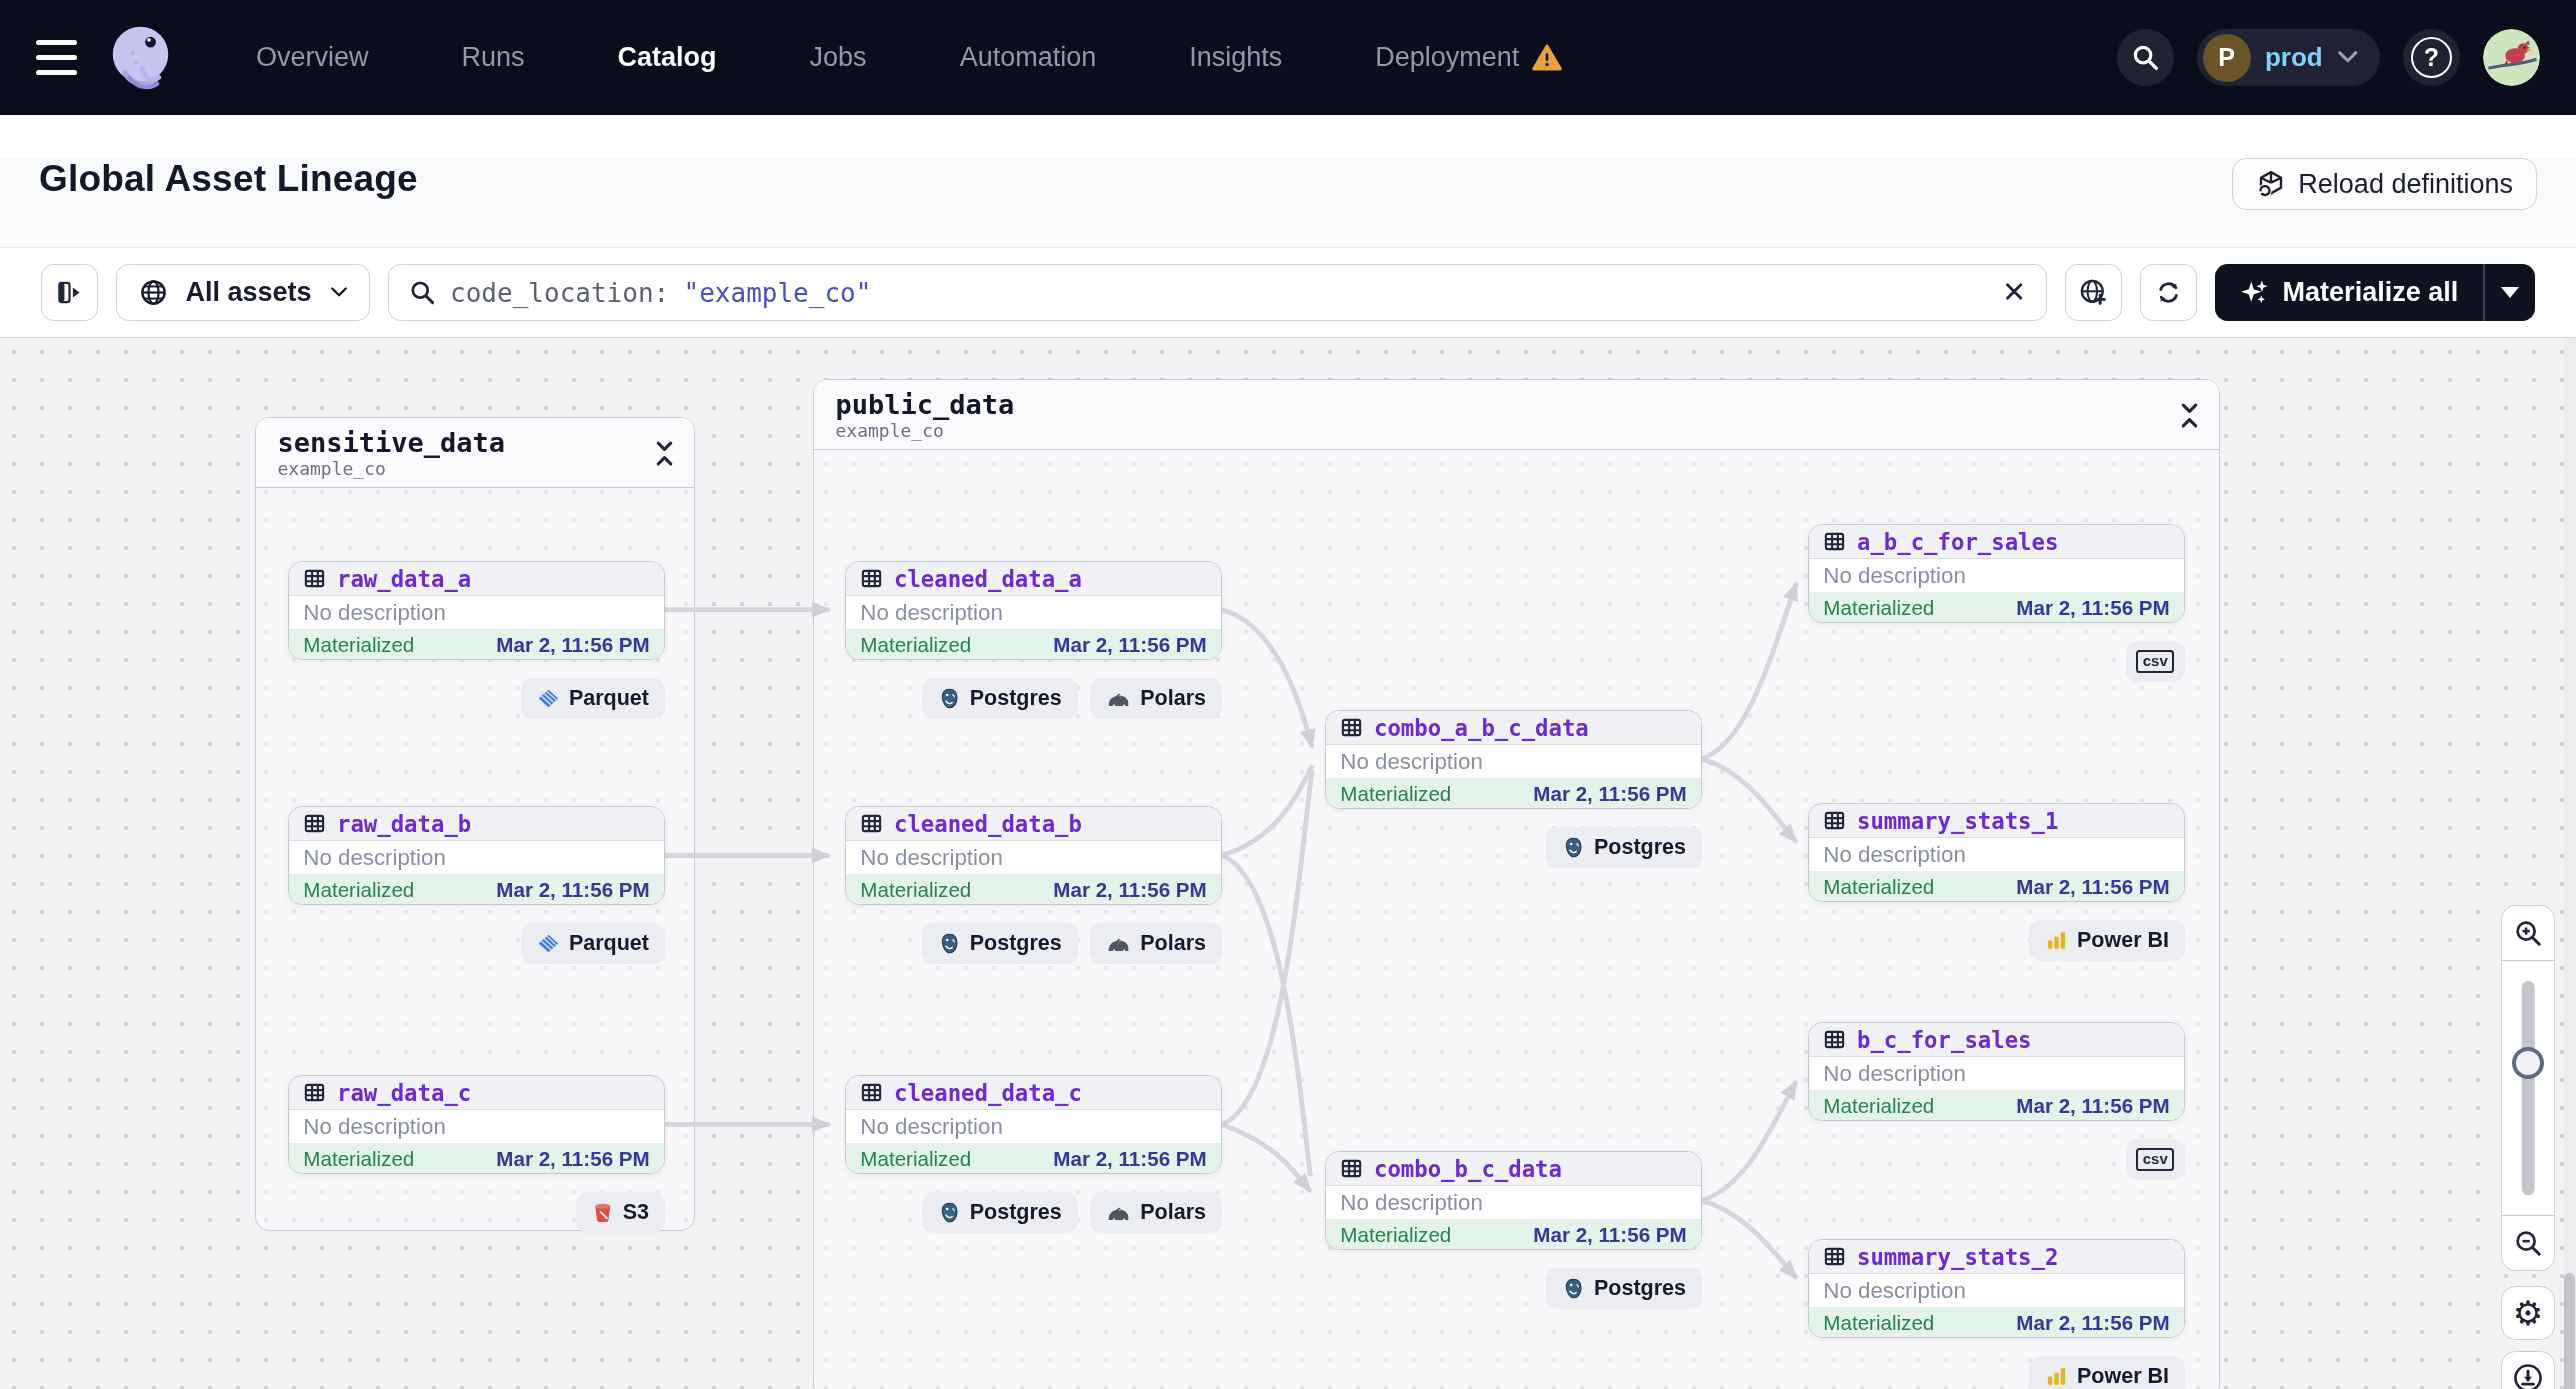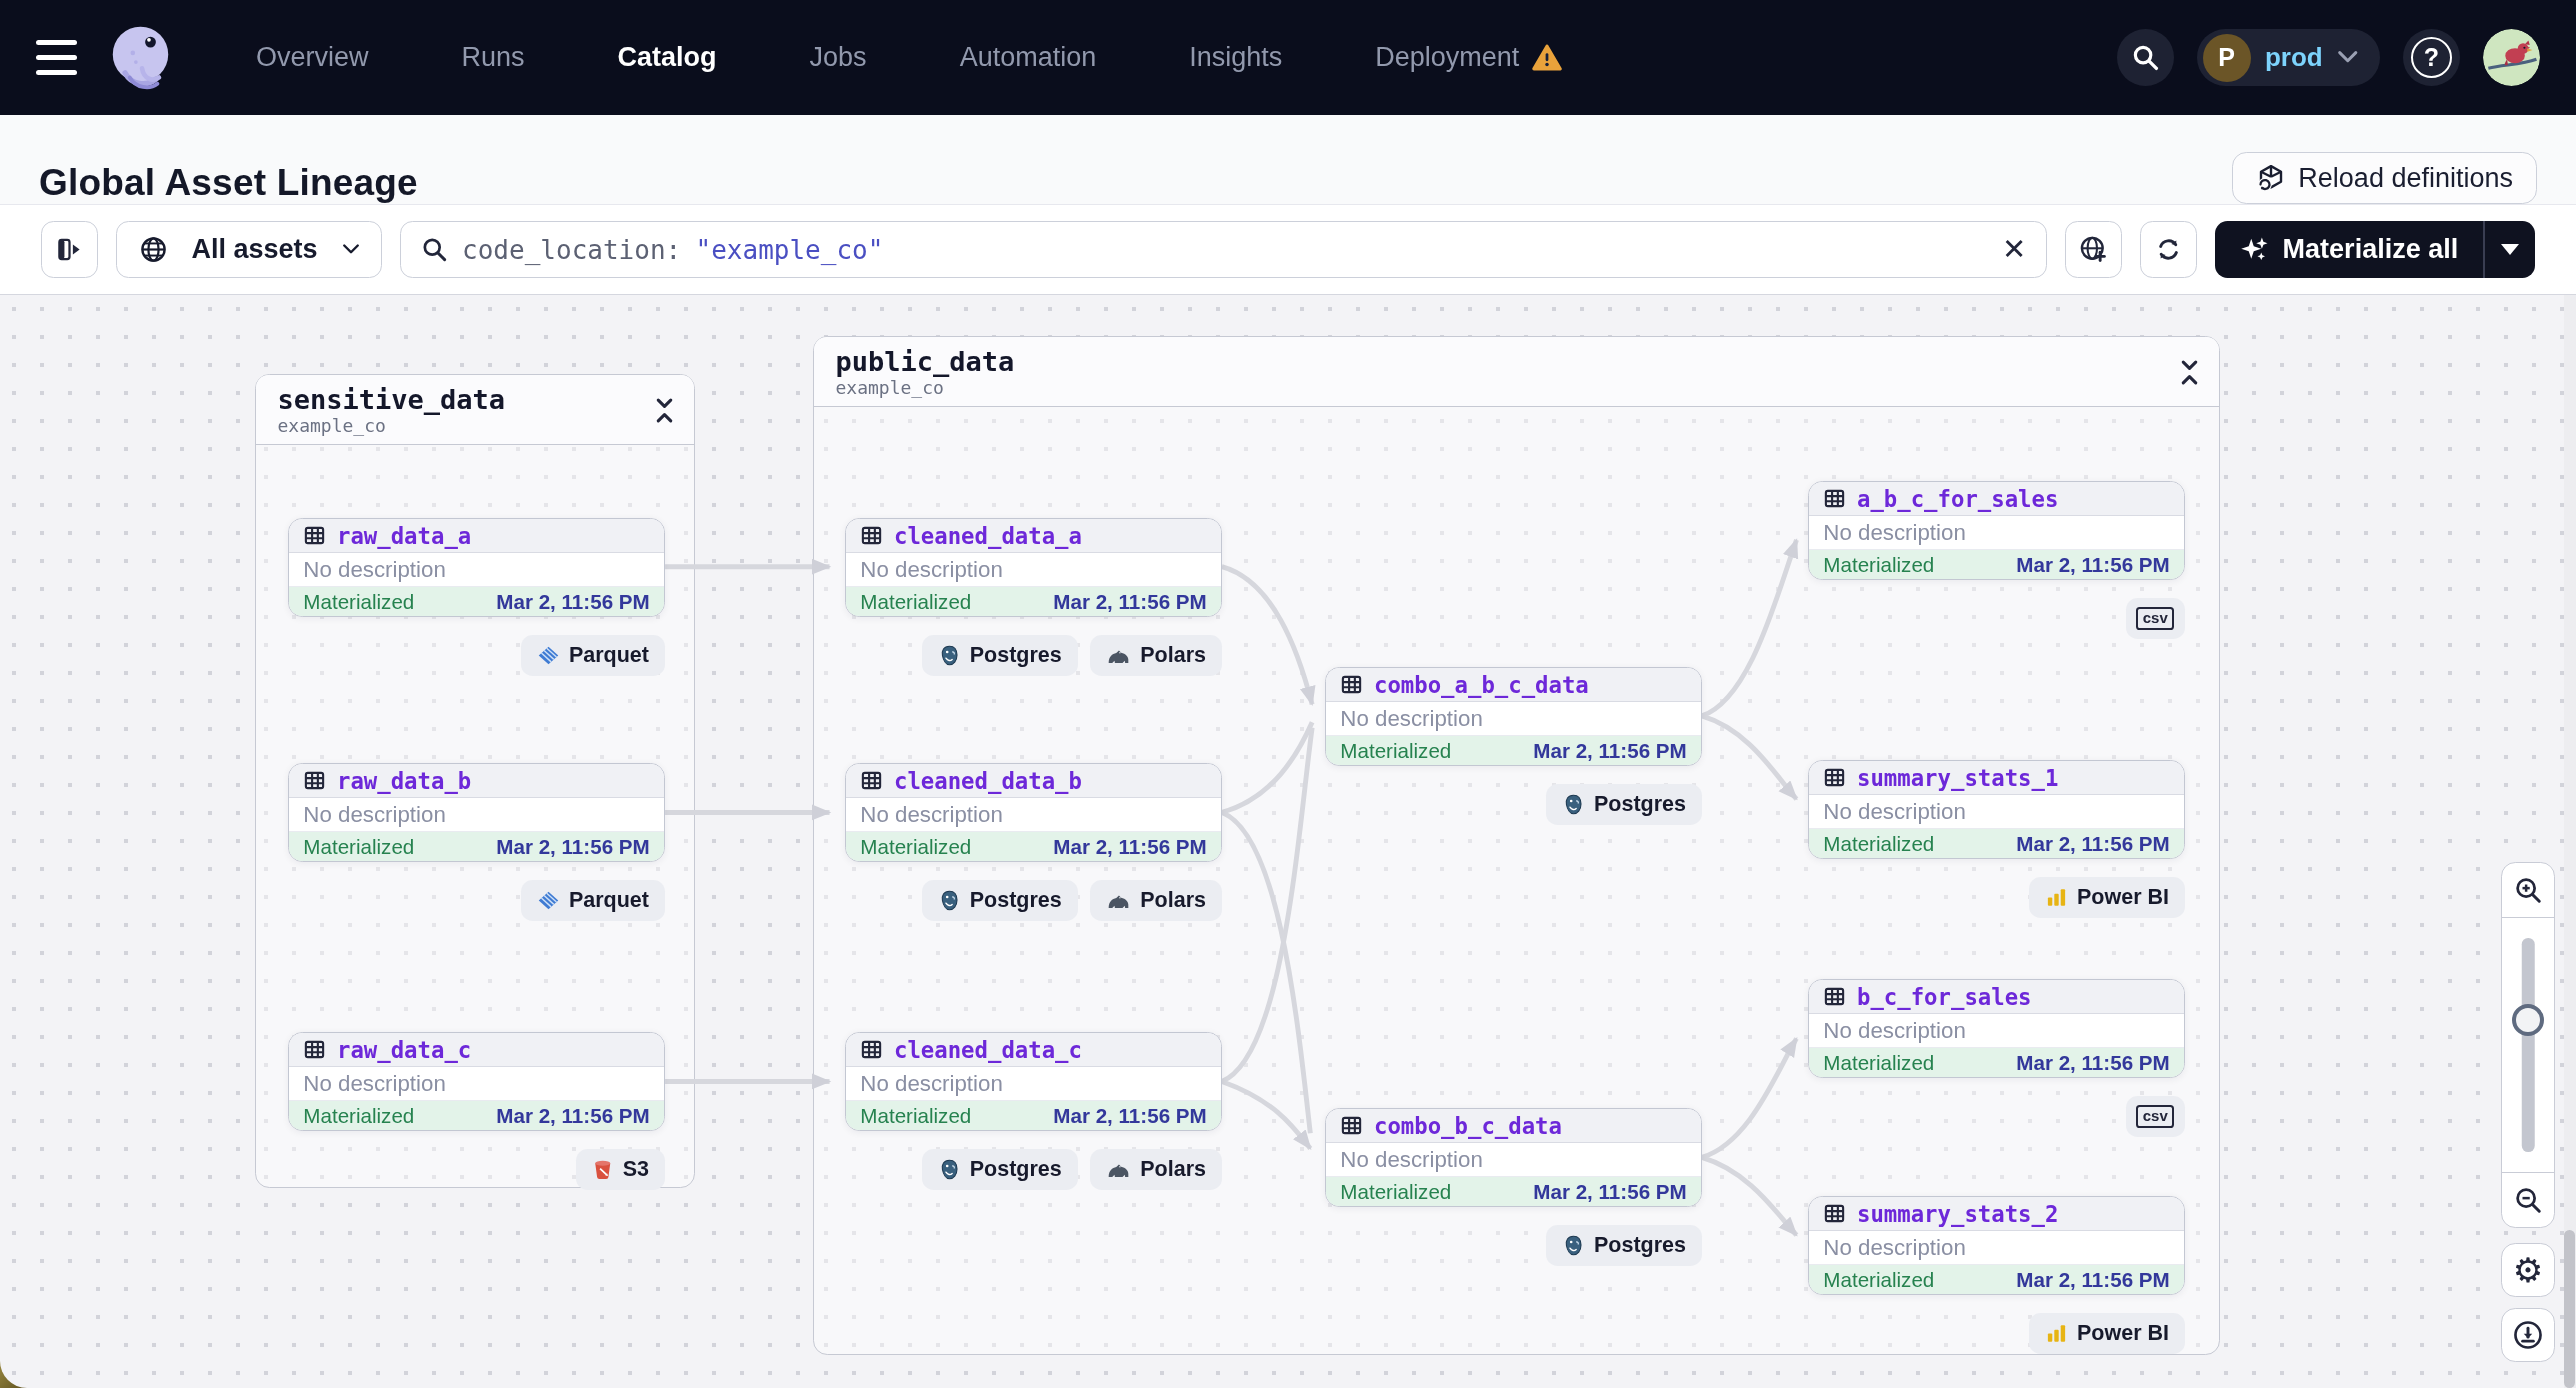--- a/index.html
+++ b/index.html
@@ -17,28 +17,28 @@
   .nav-item.active { color:#ffffff; font-weight:700; }
   .nav-right { margin-left:auto; display:flex; align-items:center; gap:23px; }
   .circle-btn { width:57px; height:57px; border-radius:50%; background:#1e2233; display:flex; align-items:center; justify-content:center; cursor:pointer; }
   .prod-pill { height:57px; border-radius:29px; background:#1e2233; display:flex; align-items:center; padding:0 21.5px 0 5.4px; gap:14.3px; cursor:pointer; }
   .prod-avatar { width:48px; height:48px; border-radius:50%; background:#6b5527; color:#fff; font-size:25px; font-weight:700; display:flex; align-items:center; justify-content:center; }
   .prod-label { color:#7dd3fc; font-size:26px; font-weight:600; }
   .help-q { width:41px; height:41px; border:2.7px solid #ffffff; border-radius:50%; color:#ffffff; font-size:25px; font-weight:700; display:flex; align-items:center; justify-content:center; }
   .user-avatar { width:57px; height:57px; border-radius:50%; overflow:hidden; cursor:pointer; }
 
   
-  .titlebar { height:90px; background:#f9fafb; display:flex; align-items:flex-end; padding:0 39px; border-bottom:1.8px solid #e7e8ee; }
+  .titlebar { height:90px; background:#f9fafb; display:flex; align-items:flex-start; padding:0 39px; border-bottom:1.8px solid #e7e8ee;margin-top:43px; }
   .page-title { font-size:37px; font-weight:700; color:#141828; letter-spacing:0.2px; }
   .reload-btn { margin-left:auto; height:52px; background:#fcfcfd; border:1.8px solid #ccd0da; border-radius:14.3px; display:flex; align-items:center; gap:12.5px; padding:12px 23px; font-size:27px; color:#1a1e30; cursor:pointer; }
 
   
   .filterbar { height:90px; background:#ffffff; border-bottom:1.8px solid #d5d7df; display:flex; align-items:center; padding:0 41px; gap:18px; }
   .sq-btn { width:57px; height:57px; border:1.8px solid #ccd0da; border-radius:12.5px; background:#fff; display:flex; align-items:center; justify-content:center; cursor:pointer; flex:none; }
-  .scope-btn { height:57px; border:1.8px solid #ccd0da; border-radius:12.5px; background:#fff; display:flex; align-items:center; gap:24px; padding:0 21.5px; font-size:27px; font-weight:600; color:#171b2d; cursor:pointer; flex:none; }
+  .scope-btn { height:57px; border:1.8px solid #ccd0da; border-radius:12.5px; background:#fff; display:flex; align-items:center; gap:18px; padding:0 21.5px; font-size:27px; font-weight:600; color:#171b2d; cursor:pointer; flex:none; }
   .searchbox { flex:1; height:57px; border:1.8px solid #ccd0da; border-radius:12.5px; display:flex; align-items:center; padding:0 19.7px; gap:14.3px; }
   .searchbox .qtext { font-size:26px; }
   .q-field { color:#5c6173; }
   .q-value { color:#4a4fc2; }
   .clear-x { margin-left:auto; font-size:29px; color:#22263a; cursor:pointer; line-height:1; }
   .mat-btn { height:57px; border-radius:12.5px; background:#0f1220; display:flex; align-items:center; cursor:pointer; flex:none; }
   .mat-main { display:flex; align-items:center; gap:12.5px; padding:0 25px; color:#ffffff; font-size:27px; font-weight:600; }
   .mat-divider { width:1.8px; height:57px; background:#3a3e52; }
   .mat-caret { width:50px; display:flex; align-items:center; justify-content:center; }
   .caret-down { width:0; height:0; border-left:9.8px solid transparent; border-right:9.8px solid transparent; border-top:11.6px solid #ffffff; }

